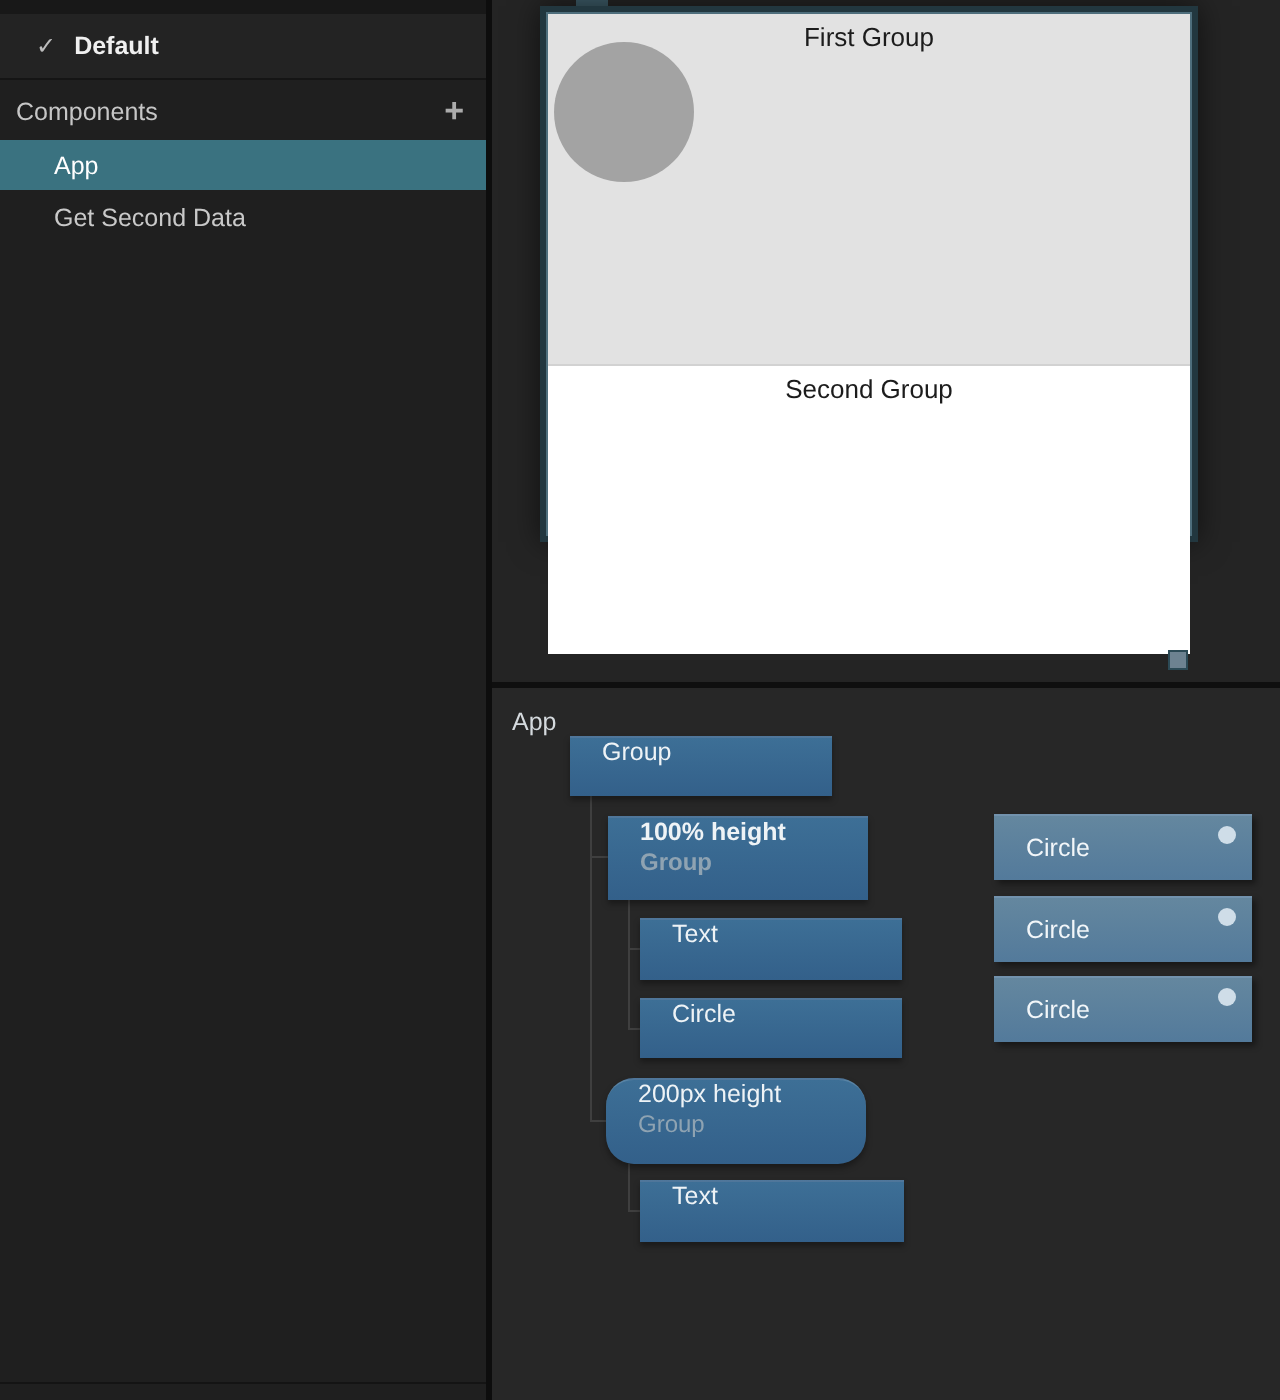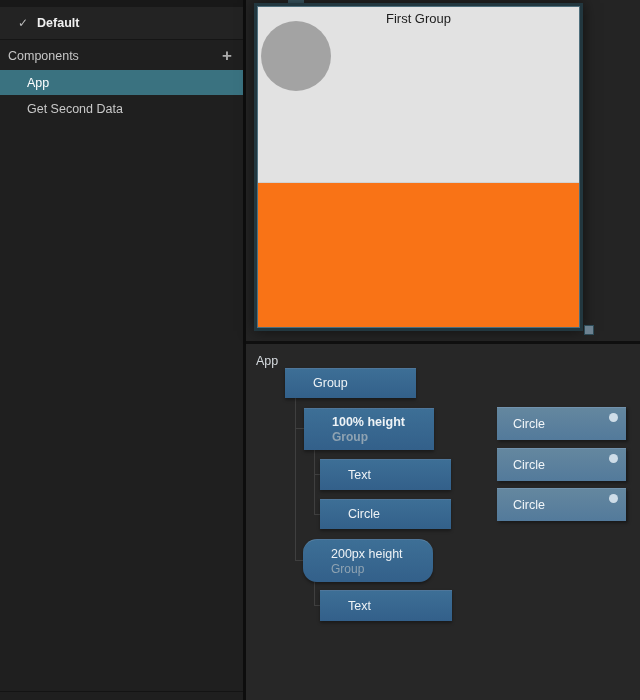--- a/index.html
+++ b/index.html
@@ -24,40 +24,40 @@
   .sb-item.selected{background:#3a7280;color:#ffffff;}
   .sb-footline{position:absolute;left:0;top:691px;width:100%;height:1px;background:#141414;}
 
   
   .v-divider{position:absolute;left:243px;top:0;width:3px;height:700px;background:#0d0d0d;}
   .h-divider{position:absolute;left:246px;top:341px;width:394px;height:3px;background:#0f0f0f;}
 
   
   .top-panel{position:absolute;left:246px;top:0;width:394px;height:341px;background:#242424;}
   .canvas-notch{position:absolute;left:42px;top:0;width:16px;height:3px;background:#3c5a66;}
-  .canvas{position:absolute;left:8px;top:3px;width:329px;height:328px;
-    background:#f97316;border:3px solid #22373f;box-shadow:0 0 14px rgba(0,0,0,.55);}
+  .canvas{position:absolute;left:24px;top:3px;width:329px;height:268px;
+    background:#fef9c3;border:3px solid #22373f;box-shadow:0 0 14px rgba(0,0,0,.55);}
   .canvas-inner{position:absolute;left:0;top:0;right:0;bottom:0;border:1px solid #4e6e7c;}
   .grp-first{position:relative;width:100%;height:176px;background:#e2e2e2;
     border-bottom:1px solid #d2d2d2;}
   .grp-second{position:relative;width:100%;height:144px;background:#ffffff;}
   .grp-label{padding-top:4px;text-align:center;font-size:13px;color:#1c1c1c;}
   .canvas-circle{position:absolute;left:3px;top:14px;width:70px;height:70px;
     border-radius:50%;background:#a3a3a3;}
   .resize-handle{position:absolute;left:338px;top:325px;width:10px;height:10px;
     background:#6d8291;border:1px solid #2c4a56;cursor:nwse-resize;}
 
   
   .bottom-panel{position:absolute;left:246px;top:344px;width:394px;height:356px;background:#272727;}
   .tree-root-label{position:absolute;left:10px;top:10px;color:#d5dade;font-size:12.5px;}
   .tline{position:absolute;background:#3f3f3f;}
   .tnode{position:absolute;background:linear-gradient(180deg,#3d6f96,#33608a);
     border-top:1px solid rgba(255,255,255,.14);box-shadow:0 2px 3px rgba(0,0,0,.35);
-    color:#eef3f6;font-size:12.5px;display:flex;flex-direction:column;justify-content:center;
-    padding-left:28px;cursor:pointer;}
+    color:#eef3f6;font-size:12.5px;display:flex;flex-direction:column;
+    padding-left:16px;cursor:pointer;}
   .tnode-title{line-height:15px;}
   .tnode-sub{line-height:14px;color:#8fa3b2;font-size:12px;}
   .pnode{position:absolute;left:251px;width:129px;height:33px;
     background:linear-gradient(180deg,#64879f,#537a9b);
     border-top:1px solid rgba(255,255,255,.18);box-shadow:2px 2px 3px rgba(0,0,0,.4);
     color:#f2f6f9;font-size:12.5px;display:flex;align-items:center;padding-left:16px;cursor:pointer;}
   .pdot{position:absolute;right:8px;top:5px;width:9px;height:9px;border-radius:50%;background:#cfdde8;}
 </style>
 </head>
 <body>
@@ -90,20 +90,23 @@
   <div class="v-divider"></div>
 
   <main class="top-panel">
     <div class="canvas-notch"></div>
 
     <div class="canvas">
       <div class="canvas-inner">
         <div class="grp-first">
           <div class="grp-label">First Group</div>
           <div class="canvas-circle"></div>
+        </div>
+        <div class="grp-second">
+          <div class="grp-label">Second Group</div>
         </div>
       </div>
     </div>
 
     <div class="resize-handle"></div>
   </main>
 
   <div class="h-divider"></div>
 
   <section class="bottom-panel">

